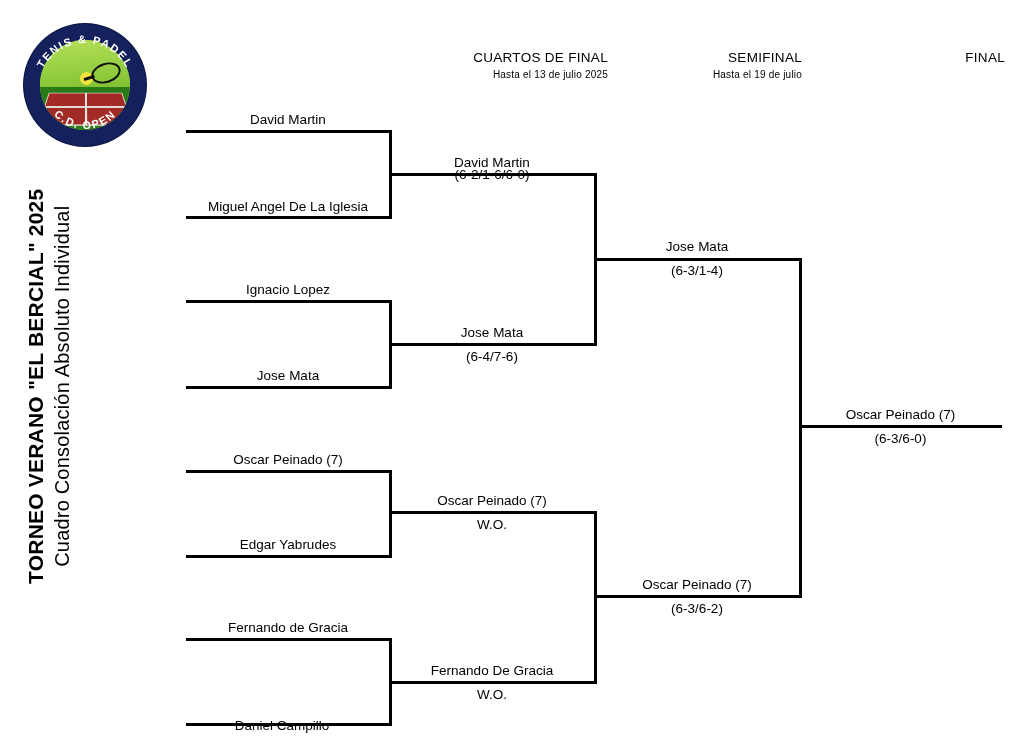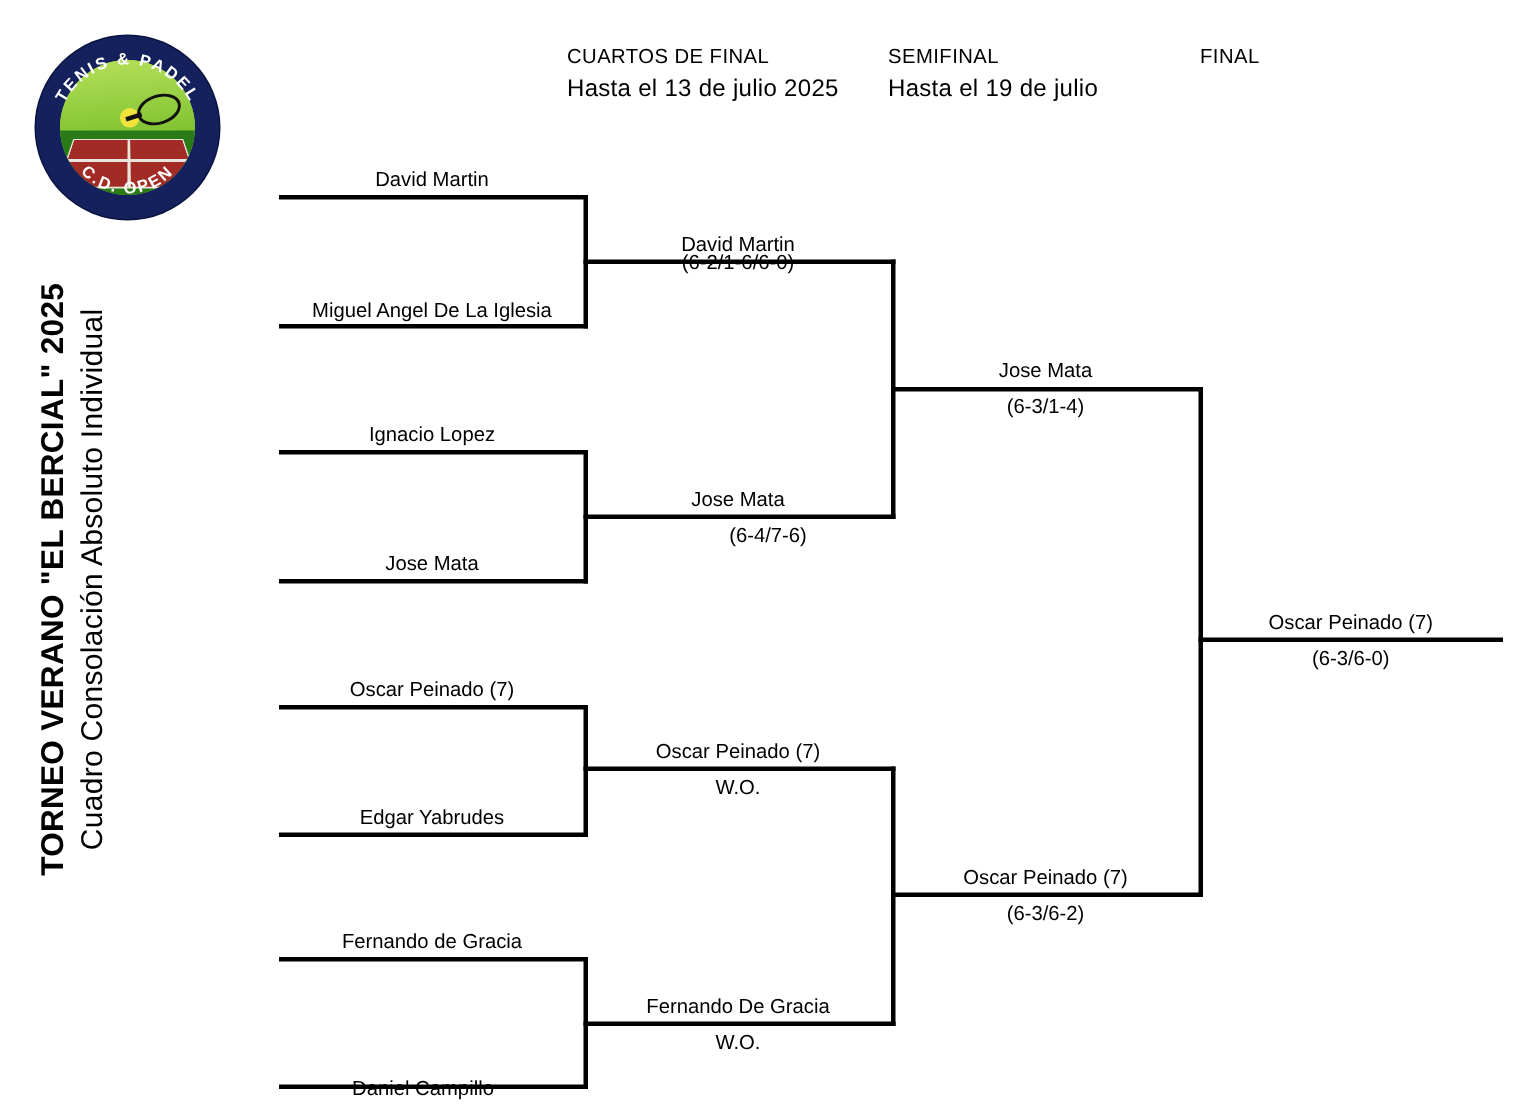--- a/index.html
+++ b/index.html
@@ -138,31 +138,32 @@
     font-size: 20px;
     font-weight: normal;
     color: #000;
     letter-spacing: 0.2px;
     line-height: 1.28;
   }
 
   
   .round-head {
     position: absolute;
-    text-align: left;
-    color: #000;
-    white-space: nowrap;
+    text-align: right;
+    color: #000;
+    white-space: nowrap;
+    margin-top: 20px;
   }
   .round-head .rh-title {
     font-size: 13.5px;
     letter-spacing: 0.3px;
     line-height: 1.45;
   }
   .round-head .rh-date {
-    font-size: 16px;
+    font-size: 10px;
     letter-spacing: 0.2px;
     line-height: 1.45;
   }
 
   
   .hline {
     position: absolute;
     height: 3px;
     background: #000;
   }
@@ -255,21 +256,21 @@
   <div class="slot-name" style="left:180px; top:707px; width:204px;margin-top:12px;">Daniel Campillo</div>
   <div class="hline" style="left:186px; top:723px; width:206px;"></div>
   <div class="vline" style="left:389px; top:638px; height:88px;"></div>
 
   <div class="slot-name" style="left:389px; top:156px; width:206px;">David Martin</div>
   <div class="hline" style="left:389px; top:173px; width:208px;"></div>
   <div class="slot-score" style="left:389px; top:168px; width:206px;">(6-2/1-6/6-0)</div>
 
   <div class="slot-name" style="left:389px; top:326px; width:206px;">Jose Mata</div>
   <div class="hline" style="left:389px; top:343px; width:208px;"></div>
-  <div class="slot-score" style="left:389px; top:350px; width:206px;margin-left:20px;">(6-4/7-6)</div>
+  <div class="slot-score" style="left:389px; top:350px; width:206px;">(6-4/7-6)</div>
 
   <div class="vline" style="left:594px; top:173px; height:173px;"></div>
 
   <div class="slot-name" style="left:389px; top:494px; width:206px;">Oscar Peinado (7)</div>
   <div class="hline" style="left:389px; top:511px; width:208px;"></div>
   <div class="slot-score" style="left:389px; top:518px; width:206px;">W.O.</div>
 
   <div class="slot-name" style="left:389px; top:664px; width:206px;">Fernando De Gracia</div>
   <div class="hline" style="left:389px; top:681px; width:208px;"></div>
   <div class="slot-score" style="left:389px; top:688px; width:206px;">W.O.</div>

